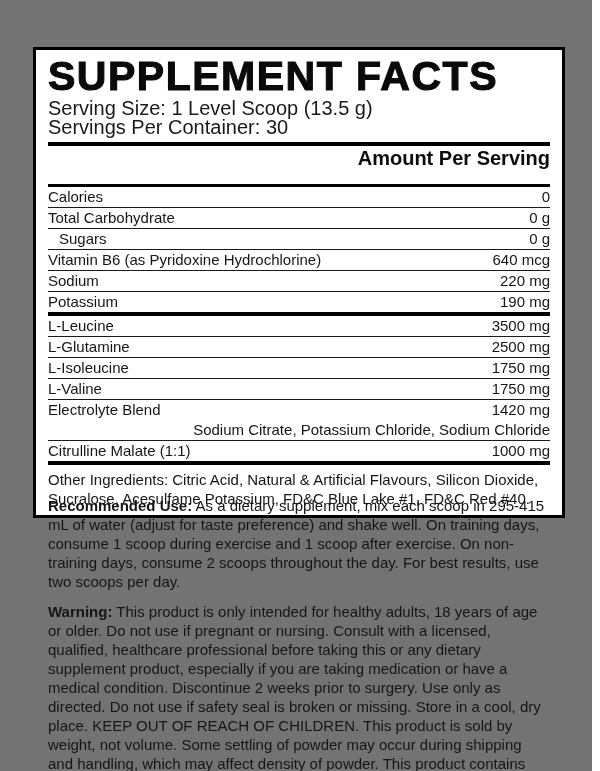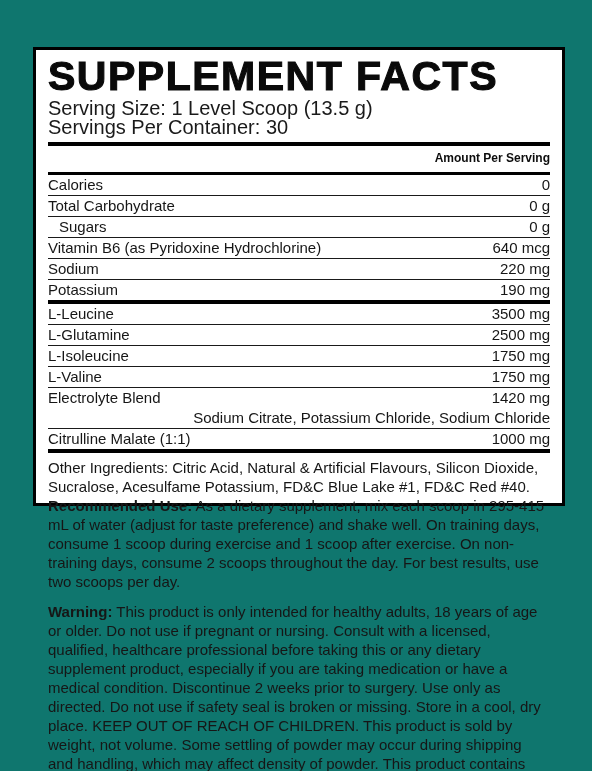--- a/index.html
+++ b/index.html
@@ -6,21 +6,21 @@
     margin: 0;
     padding: 0;
     background: #ffffff;
     font-family: "Liberation Sans", sans-serif;
     color: #161616;
   }
   .page {
     position: relative;
     width: 592px;
     height: 771px;
-    background: #0f766e;
+    background: #737373;
     overflow: hidden;
   }
   .facts-box {
     position: absolute;
     left: 33px;
     top: 47px;
     width: 532px;
     box-sizing: border-box;
     border: 3px solid #000;
     background: #fff;
@@ -42,23 +42,23 @@
     color: #1a1a1a;
   }
   .rule-thick {
     height: 4px;
     background: #000;
     margin-top: 5px;
   }
   .amount-header {
     text-align: right;
     font-weight: bold;
-    font-size: 12px;
+    font-size: 20px;
     line-height: 20px;
-    padding: 2px 0 4px 0;
+    padding: 2px 0 16px 0;
     border-bottom: 3px solid #000;
     color: #0d0d0d;
   }
   .rows { font-size: 15px; }
   .rows .row + .row { border-top: 1px solid #1a1a1a; text-align: right; }
   .row-main {
     display: flex;
     justify-content: space-between;
     align-items: baseline;
     line-height: 20px;

